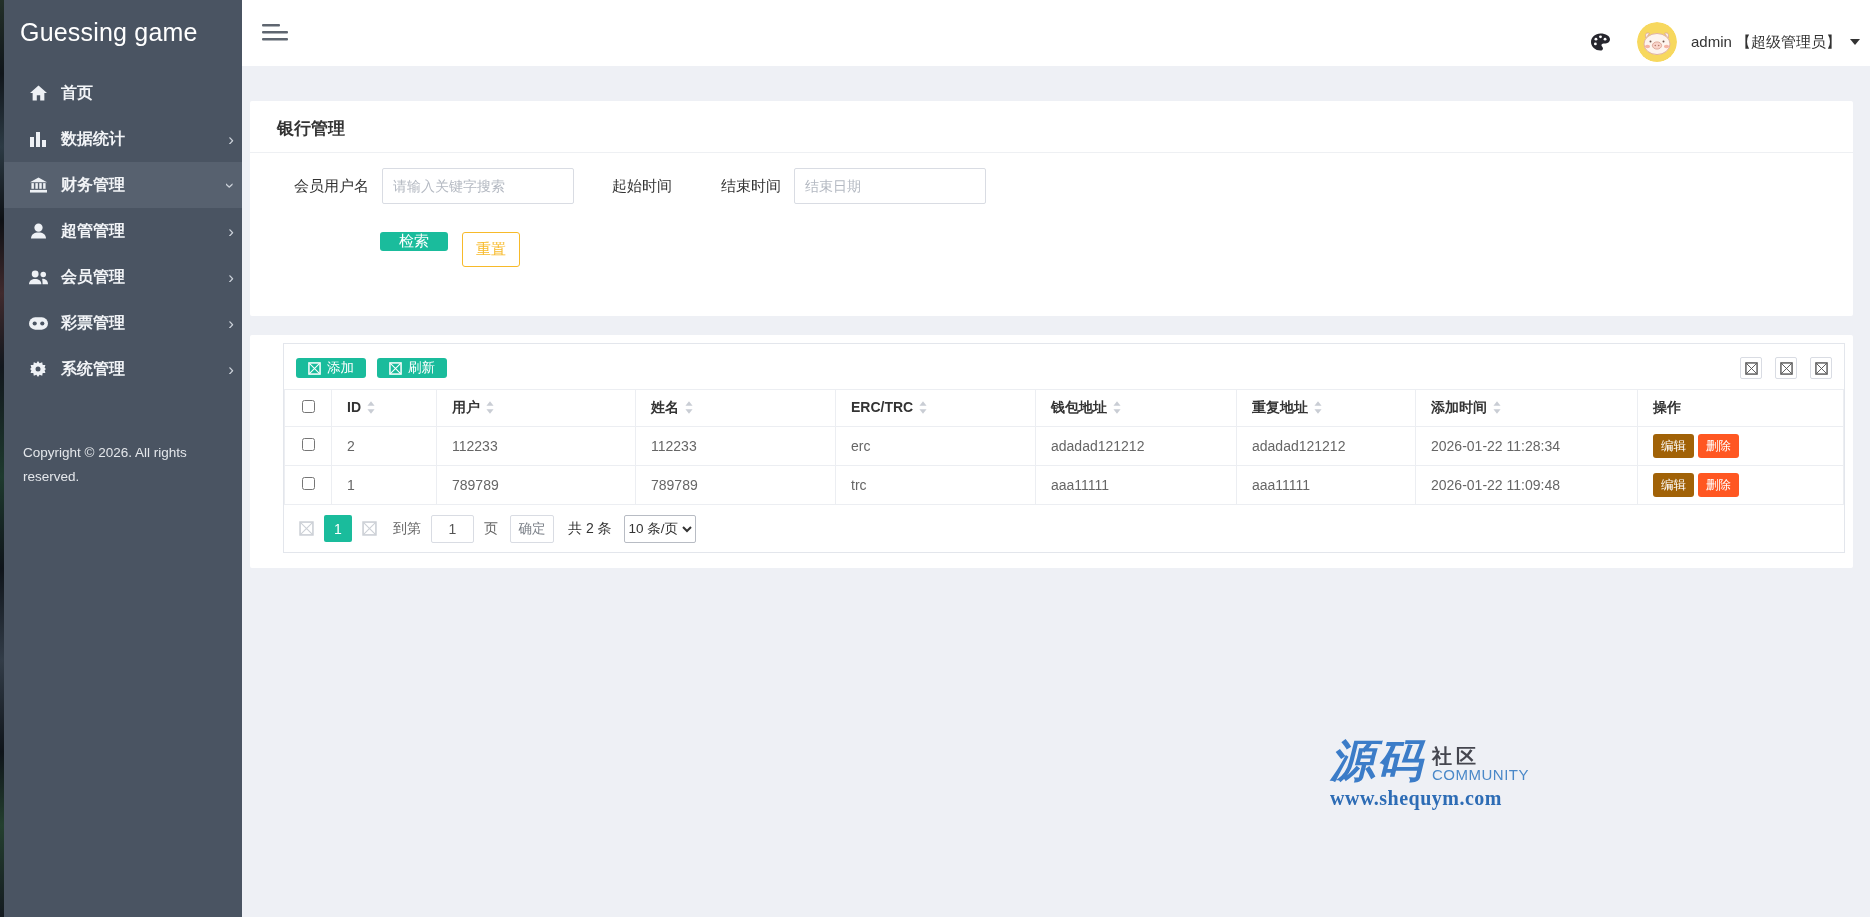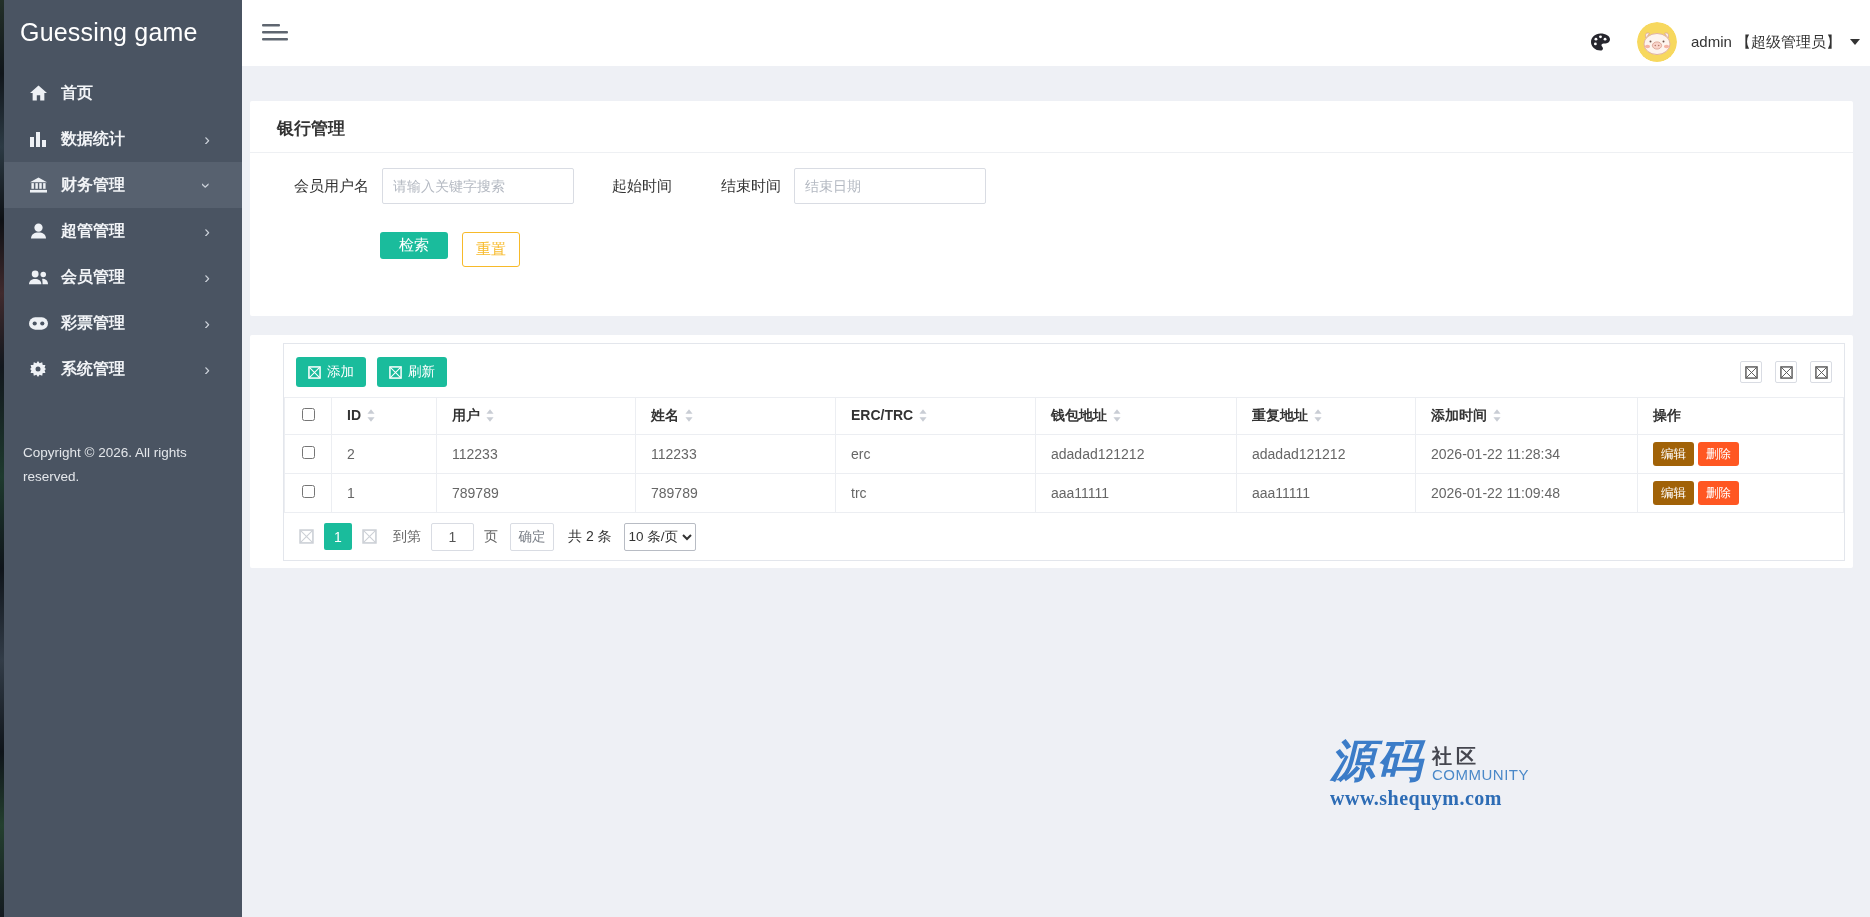--- a/index.html
+++ b/index.html
@@ -6,21 +6,21 @@
   body { font-family:"Liberation Sans", sans-serif; background:#d8dbe0; }
   .screen { position:relative; width:1870px; height:917px; background:#eef0f5; overflow:hidden; }
 
   
   .edge-strip { position:absolute; left:0; top:0; width:4px; height:100%;
     background:linear-gradient(180deg,#233029 0%,#10151a 8%,#2c3a44 16%,#0d1014 24%,#402a2d 32%,#12171d 40%,#1e3a2e 52%,#0f141a 62%,#323c48 72%,#0f141a 82%,#24402f 90%,#141a20 100%); }
 
   
   .sidebar { position:absolute; left:4px; top:0; width:238px; height:100%; background:#4a5462; }
   .brand { height:70px; padding:18px 0 0 16px; font-size:25px; color:#ffffff; letter-spacing:.2px; }
-  .nav-item { height:46px; display:flex; align-items:center; padding:0 32px 0 24px; cursor:pointer; }
+  .nav-item { height:46px; display:flex; align-items:center; padding:0 8px 0 24px; cursor:pointer; }
   .nav-item.active { background:#57616f; }
   .nav-ico { width:20px; display:flex; justify-content:center; margin-right:13px; color:#eef1f5; }
   .nav-ico svg { fill:currentColor; }
   .nav-label { flex:1; font-size:16px; font-weight:600; color:#f2f4f7; }
   .nav-chevron { color:#ccd2da; font-size:17px; line-height:1; }
   .nav-chevron.down { transform:rotate(90deg); }
   .subnav { padding-top:10px; margin-bottom:9px; }
   .subnav-item { height:40px; line-height:40px; padding-left:57px; font-size:15px; font-weight:600; color:#eef0f4; cursor:pointer; }
   .copyright { margin:49px 0 0 19px; font-size:13.5px; color:#e4e7eb; line-height:24px; }
 
@@ -37,27 +37,27 @@
   .card { position:absolute; background:#fff; border-radius:2px; }
   .card-filter { left:250px; top:101px; width:1603px; height:215px; }
   .page-title { padding:16px 27px 0; font-size:17px; font-weight:bold; color:#333; height:52px; border-bottom:1px solid #eef0f3; }
   .filter-row { display:flex; align-items:center; margin:15px 0 0 44px; }
   .f-label { font-size:15px; color:#333; margin-right:13px; white-space:nowrap; }
   .f-input { width:192px; height:36px; border:1px solid #d9dce3; border-radius:2px; padding:8px 10px; font-size:14px; color:#333; outline:none; font-family:inherit; }
   .f-input::placeholder { color:#b4b9c2; }
   .gap1 { margin-left:38px; } .gap2 { margin-left:36px; }
   .filter-actions { margin:28px 0 0 130px; display:flex; }
   .btn { border:none; border-radius:3px; cursor:pointer; font-family:inherit; }
-  .btn-search { background:#1abc9c; color:#fff; height:27px; padding:0 19px; font-size:15px; }
+  .btn-search { background:#1abc9c; color:#fff; height:19px; padding:0 19px; font-size:15px; }
   .btn-reset { margin-left:14px; background:#fff; border:1px solid #f7ba2a; color:#f7ba2a; height:35px; padding:0 13px; font-size:15px; border-radius:3px; cursor:pointer; font-family:inherit; }
 
   .card-table { left:250px; top:335px; width:1603px; height:233px; }
   .table-wrap { margin:8px 8px 0 33px; border:1px solid #e3e6ec; }
   .table-toolbar { display:flex; align-items:center; padding:13px 12px 10px; }
-  .btn-teal-ico { display:flex; align-items:center; gap:6px; background:#1abc9c; color:#fff; height:30px; padding:0 12px; font-size:13.5px; border:none; border-radius:3px; cursor:pointer; font-family:Liberation Mono, monospace; }
+  .btn-teal-ico { display:flex; align-items:center; gap:6px; background:#1abc9c; color:#fff; height:20px; padding:0 12px; font-size:13.5px; border:none; border-radius:3px; cursor:pointer; font-family:Liberation Mono, monospace; }
   .btn-refresh { margin-left:11px; }
   .toolbar-spacer { flex:1; }
   .tool-icon-btn { width:22px; height:22px; border:1px solid #d9dce3; border-radius:2px; background:#fff; display:flex; align-items:center; justify-content:center; margin-left:13px; cursor:pointer; color:#555; }
 
   table { width:100%; border-collapse:collapse; table-layout:fixed; }
   th, td { border:1px solid #eceef2; }
   th { height:37px; text-align:left; padding-left:15px; font-size:14px; font-weight:bold; color:#333; background:#fff; cursor:pointer; }
   td { height:39px; padding-left:15px; font-size:14px; color:#666; background:#fff; }
   .col-check { padding:0; text-align:center; cursor:default; }
   .sort-ico { display:inline-block; vertical-align:-2px; margin-left:6px; }

